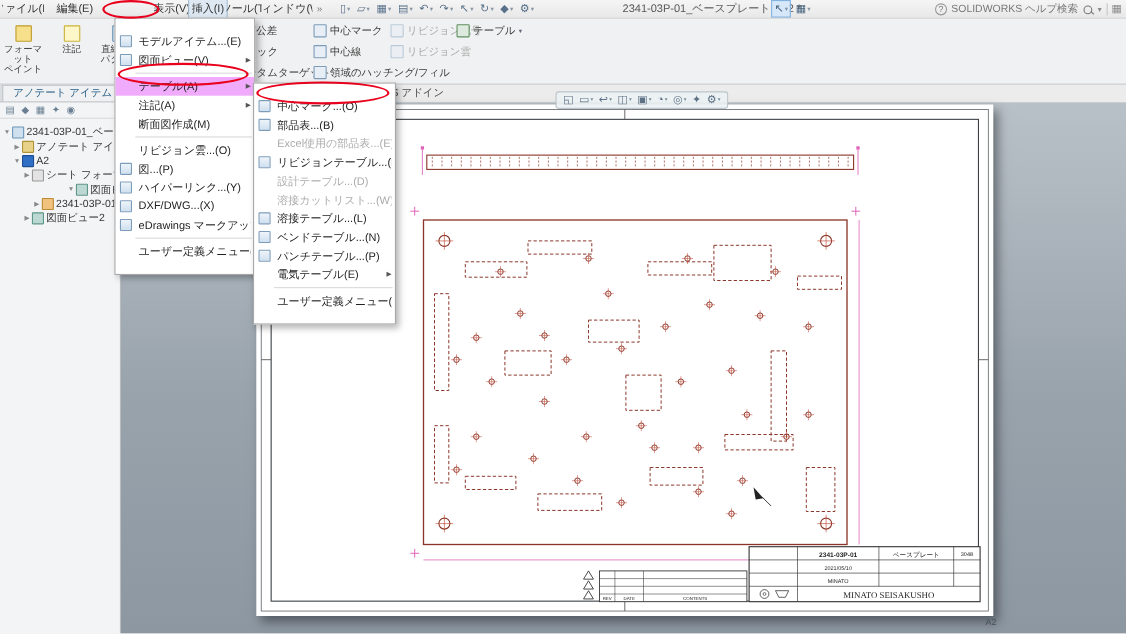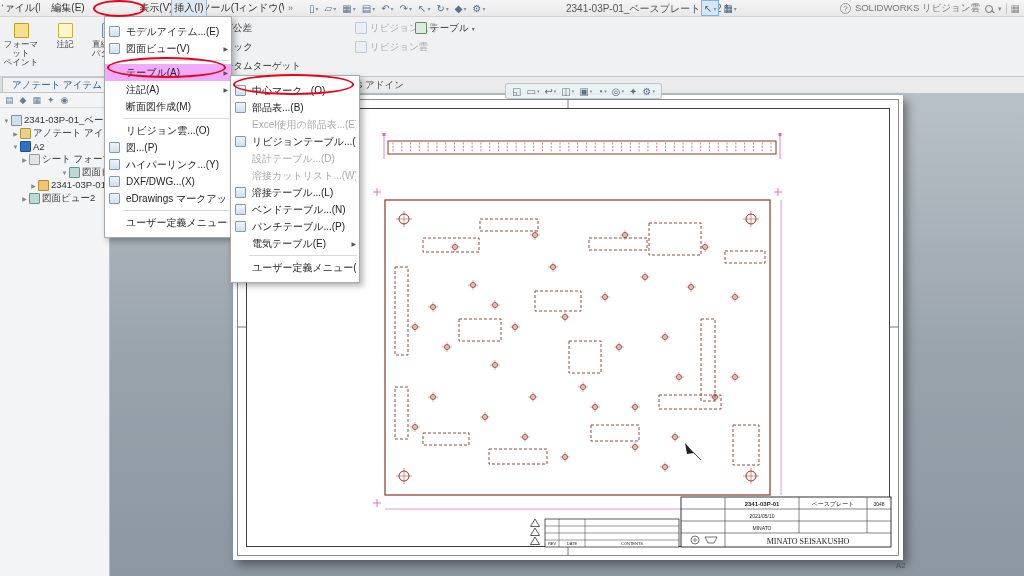--- a/index.html
+++ b/index.html
@@ -79,21 +79,21 @@
   .canvas{position:absolute;left:110px;top:93px;right:0;bottom:0;background:linear-gradient(180deg,#b9c1c8,#99a3ac 55%,#8d97a1);z-index:1}
   .sheet{position:absolute;left:123px;top:2px;width:670px;height:465px;background:#fff;box-shadow:4px 5px 9px rgba(25,30,36,.5)}
   .sheet-corner-label{position:absolute;left:786px;top:468px;font-size:8px;color:#49525a}
 
   
   #headsup{position:absolute;left:505px;top:83px;height:16px;display:flex;align-items:center;gap:5px;padding:0 6px;background:rgba(236,241,244,.88);border:1px solid rgba(150,160,168,.55);border-radius:3px;z-index:60;color:#5d7285;font-size:10px}
   .hu{display:flex;align-items:center;gap:1px}
   .hu .c{font-size:5px;color:#78909f}
 
   
-  .menu{position:absolute;background:#fff;border:1px solid #a8a8a8;box-shadow:3px 3px 6px rgba(0,0,0,.3);padding:6px 0;font-size:10px;color:#222;z-index:300}
+  .menu{position:absolute;background:#fff;border:1px solid #a8a8a8;box-shadow:3px 3px 6px rgba(0,0,0,.3);padding:12px 0;font-size:10px;color:#222;z-index:300}
   #insert-menu{left:104px;top:16px;width:128px}
   #table-menu{left:230px;top:75px;width:130px;z-index:310}
   .m-item{height:17px;display:flex;align-items:center;gap:4px;padding:0 3px 0 2px;white-space:nowrap;overflow:hidden}
   .m-item.hl{background:#f0abfc}
   .m-item.dis{color:#ababab}
   .m-gut{width:15px;height:13px;flex:none;display:flex;align-items:center;justify-content:center}
   .m-ic{width:11px;height:11px;border:1px solid #7d9cba;background:linear-gradient(#eef4fa,#cfe0ef);border-radius:1px}
   .m-label{flex:1;overflow:hidden}
   .m-arrow{font-size:6px;color:#555;margin-left:auto;padding-left:2px}
   .m-sep{height:1px;background:#dadada;margin:3px 2px 3px 18px}
@@ -164,21 +164,21 @@
           <span>↖</span>
           <span class="tb-caret">▾</span>
         </div>
         <div class="rt-btn">
           <span>▦</span>
           <span class="tb-caret">▾</span>
         </div>
       </div>
     <div class="search-area">
       <span class="help-badge">?</span>
-      <span>SOLIDWORKS リビジョン雲</span>
+      <span>SOLIDWORKS ヘルプ検索</span>
       <span class="mag"></span>
       <span class="chev">▾</span>
       <span class="sep-v"></span>
       <span class="grid-ic">▦</span>
     </div>
   </div>
 
   <div class="ribbon">
     <div id="ribbon-cols">
         <div class="rb-col" style="left: 196px;">
@@ -186,20 +186,34 @@
             <span class="ic ic-gtol"></span>
             <span>幾何公差</span>
           </div>
           <div class="rb-small">
             <span class="ic ic-block"></span>
             <span>ブロック</span>
           </div>
           <div class="rb-small">
             <span class="ic ic-datum-target"></span>
             <span>データムターゲット</span>
+          </div>
+        </div>
+        <div class="rb-col" style="left: 282px;">
+          <div class="rb-small">
+            <span class="ic ic-center-mark"></span>
+            <span>中心マーク</span>
+          </div>
+          <div class="rb-small">
+            <span class="ic ic-centerline"></span>
+            <span>中心線</span>
+          </div>
+          <div class="rb-small">
+            <span class="ic ic-hatch"></span>
+            <span>領域のハッチング/フィル</span>
           </div>
         </div>
         <div class="rb-col" style="left: 352px;">
           <div class="rb-small dis">
             <span class="ic ic-revision-symbol"></span>
             <span>リビジョン記号</span>
           </div>
           <div class="rb-small dis">
             <span class="ic ic-revision-cloud"></span>
             <span>リビジョン雲</span>

